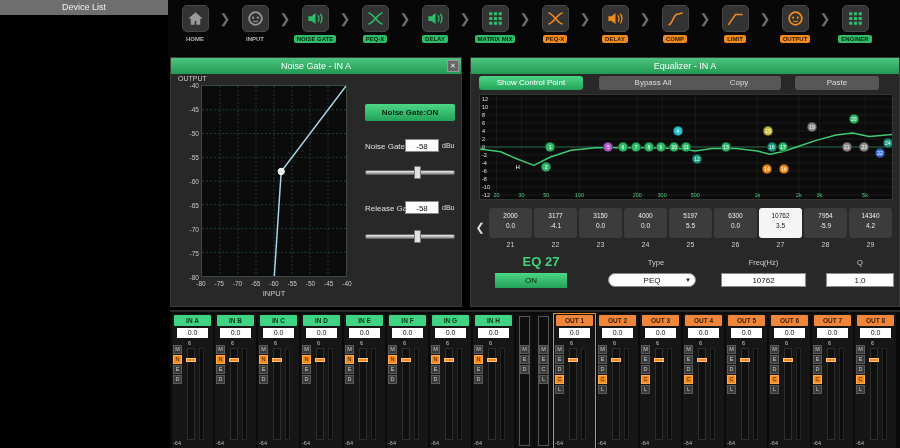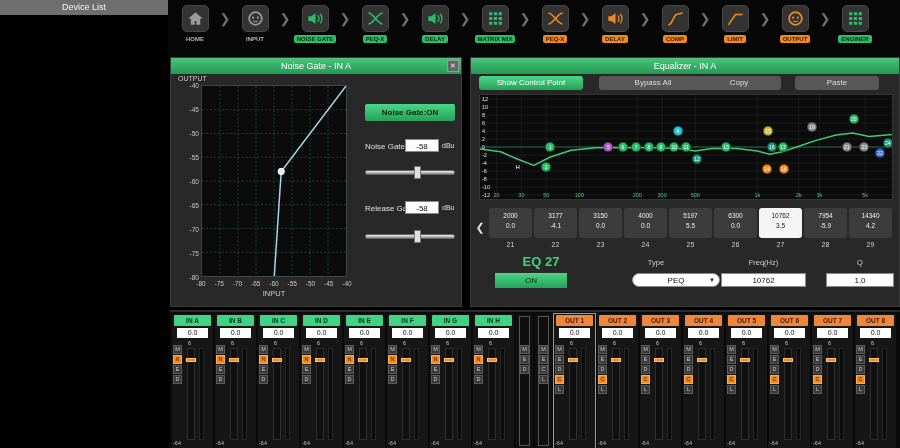--- a/index.html
+++ b/index.html
@@ -62,21 +62,21 @@
   #eq-chevron{position:absolute;left:2px;top:154px;width:14px;height:30px;color:#ddd;font-size:11px;line-height:30px;text-align:center;cursor:pointer;}
   #eq-bands{position:absolute;left:18px;top:150px;display:flex;gap:2px;}
   .band-cell{position:relative;width:43px;height:30px;background:#3c3c3c;border-radius:3px;text-align:center;padding-top:3px;color:#f0f0f0;font-size:6.5px;line-height:1.5;cursor:pointer;}
   .band-cell.sel{background:#f5f5f5;color:#151515;}
   .band-num{position:absolute;left:0;right:0;top:32px;color:#cfcfcf;font-size:7px;}
   #eq-current{position:absolute;left:30px;top:196px;width:80px;text-align:center;color:#3fd37c;font-weight:bold;font-size:13px;}
   #eq-on-btn{position:absolute;left:24px;top:215px;width:72px;height:15px;background:linear-gradient(#4cd685,#23a259);color:#06260f;font-size:8px;font-weight:normal;text-align:center;line-height:15px;border-radius:0;cursor:pointer;}
   .eq-flab{position:absolute;top:200px;text-align:center;font-size:7.5px;color:#ccc;}
   #eq-type-label{left:145px;width:80px;} #eq-freq-label{left:250px;width:85px;} #eq-q-label{left:355px;width:68px;}
   .eq-fbox{position:absolute;top:215px;height:14px;background:#fff;border:1px solid #888;color:#111;font-size:8px;text-align:center;line-height:13px;}
-  #eq-type-box{left:161px;width:88px;cursor:pointer;border-radius:7px;} #eq-freq-box{left:250px;width:85px;} #eq-q-box{left:355px;width:68px;}
+  #eq-type-box{left:137px;width:88px;cursor:pointer;border-radius:7px;} #eq-freq-box{left:250px;width:85px;} #eq-q-box{left:355px;width:68px;}
   #eq-type-caret{position:absolute;right:4px;top:0;font-size:6px;color:#222;line-height:13px;}
 
   
   #mixer{position:absolute;left:170px;top:310px;width:730px;height:138px;background:#0a0a0a;border-top:2px solid #2a2a2a;display:flex;gap:2px;padding:2px 0 0 2px;}
   .strip{position:relative;width:41px;height:134px;background:#161616;flex:none;}
   .strip.selected{outline:1px solid #f08a1e;}
   .strip-label{margin:1px auto 0;width:37px;height:11px;font-size:6.5px;font-weight:bold;text-align:center;line-height:11px;border-radius:1px;}
   .strip.in .strip-label{background:#3fd383;color:#08351c;}
   .strip.out .strip-label{background:#f0863c;color:#3a1c02;}
   .strip-value{margin:2px auto 0;width:31px;height:10px;background:#fff;color:#111;font-size:7px;text-align:center;line-height:10px;}

